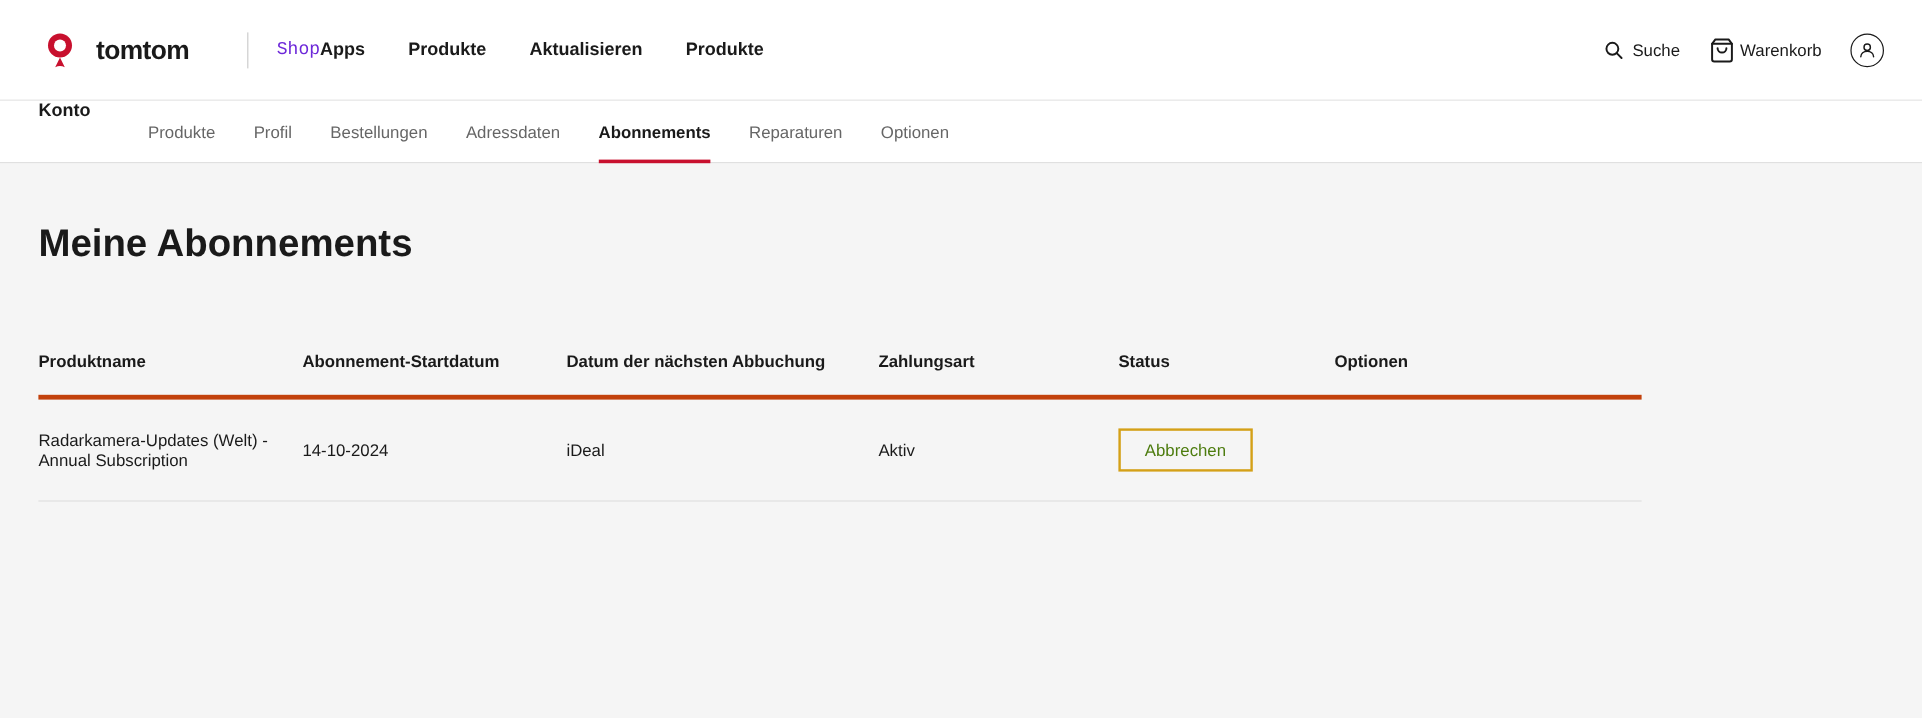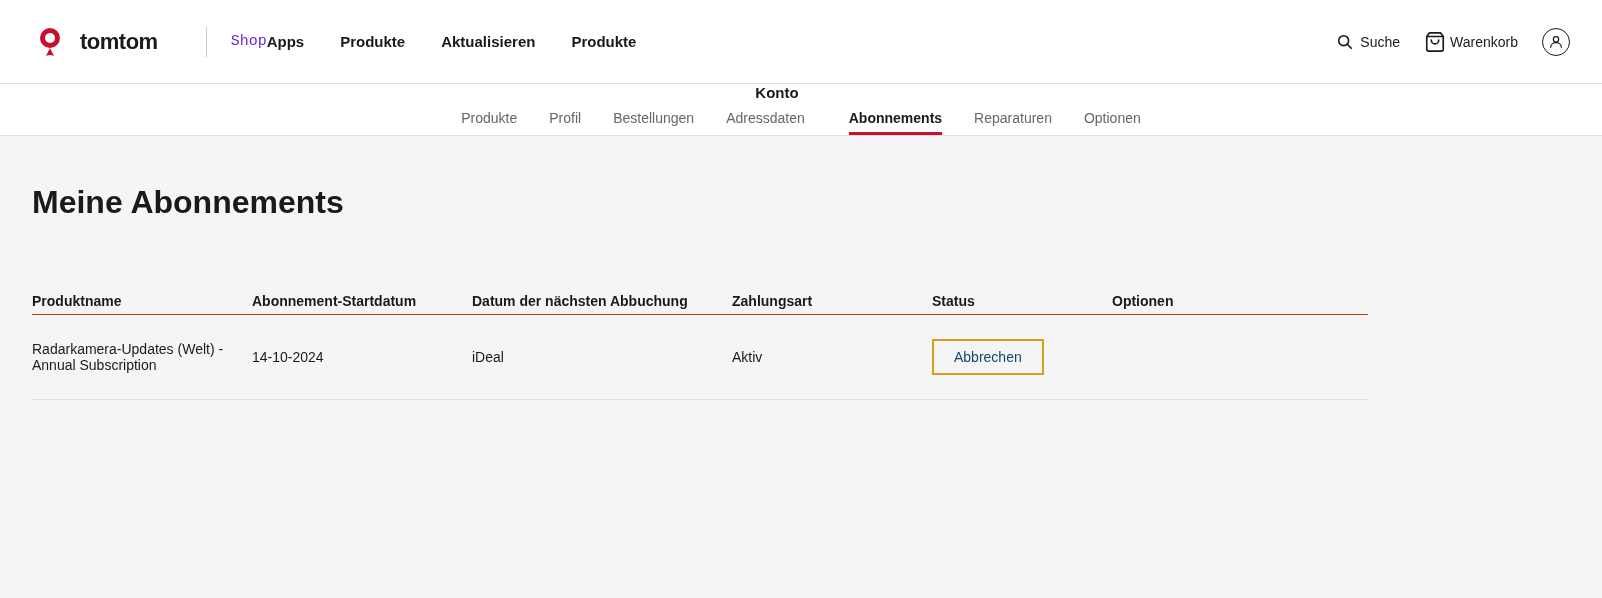--- a/index.html
+++ b/index.html
@@ -110,24 +110,22 @@
       justify-content: center;
       cursor: pointer;
     }
 
     
     .account-nav {
       background: #fff;
       border-bottom: 1px solid #e0e0e0;
       height: 52px;
       display: flex;
-      align-items: center;
       padding: 0 32px;
       gap: 0;
-      flex-direction: column;
     }
 
     .account-label {
       font-size: 15px;
       font-weight: 700;
       color: #1a1a1a;
       margin-right: 48px;
     }
 
     .account-tabs {
@@ -144,21 +142,20 @@
       color: #666;
       text-decoration: none;
       cursor: pointer;
       position: relative;
       padding-bottom: 0;
     }
 
     .account-tab.active {
       color: #1a1a1a;
       font-weight: 600;
-      margin-left: 12px;
     }
 
     .account-tab.active::after {
       content: '';
       position: absolute;
       bottom: 0;
       left: 0;
       right: 0;
       height: 3px;
       background: #c8102e;
@@ -173,22 +170,22 @@
     .page-title {
       font-size: 32px;
       font-weight: 800;
       color: #1a1a1a;
       margin-bottom: 72px;
     }
 
     .table-header {
       display: grid;
       grid-template-columns: 220px 220px 260px 200px 180px 1fr;
-      padding-bottom: 5px;
-      border-bottom: 1px solid #c2410c;
+      padding-bottom: 20px;
+      border-bottom: 4px solid #c2410c;
       margin-bottom: 0;
     }
 
     .th {
       font-size: 14px;
       font-weight: 700;
       color: #1a1a1a;
     }
 
     .table-row-data {
@@ -202,21 +199,21 @@
     .td {
       font-size: 14px;
       color: #1a1a1a;
     }
 
     .cancel-button {
       display: inline-block;
       padding: 8px 20px;
       border: 2px solid #d4a017;
       background: transparent;
-      color: #0c4a6e;
+      color: #4d7c0f;
       font-size: 14px;
       cursor: pointer;
       font-weight: 500;
     }
   </style>
 </head>
 <body>
 
 <nav class="top-nav">
   <div class="logo-area">

